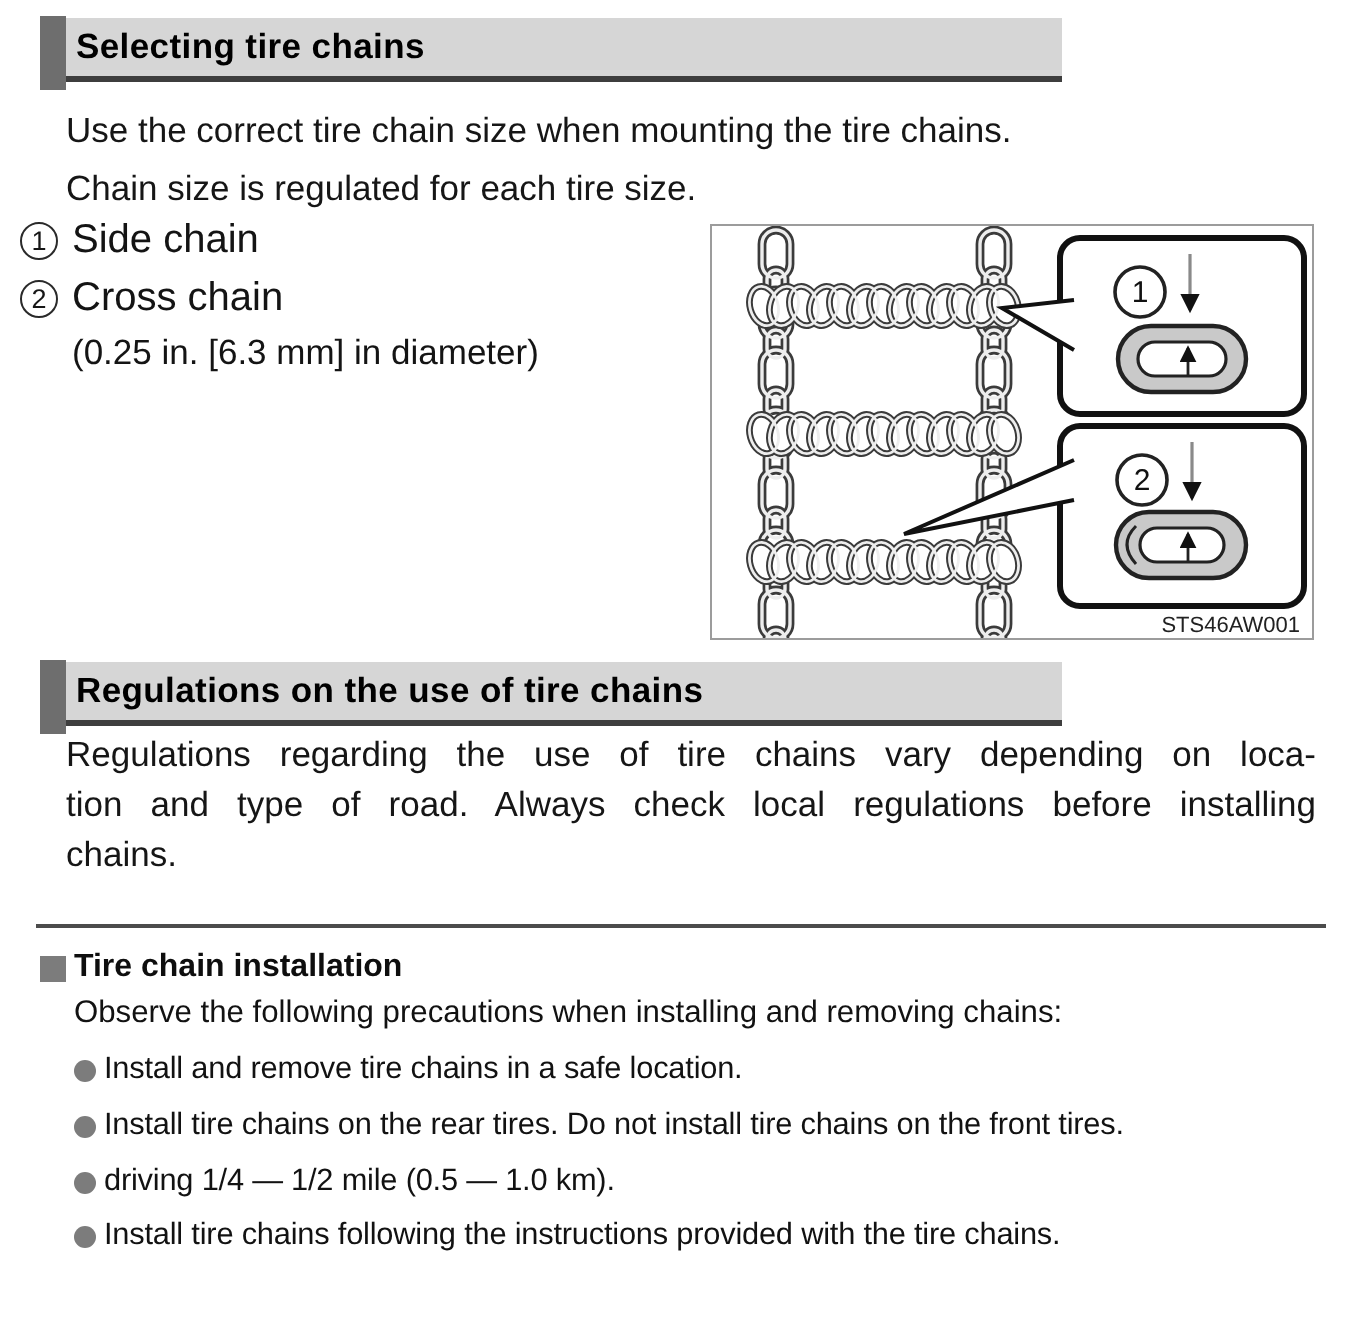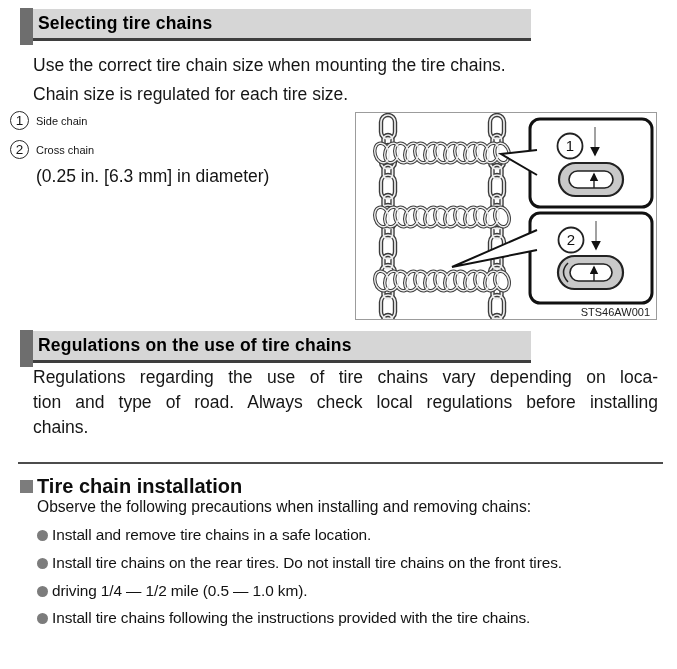--- a/index.html
+++ b/index.html
@@ -16,34 +16,34 @@
   
   .para{font-size:17.5px;line-height:28.5px;color:#161616;}
   .para2{line-height:25px;width:625px;}
   .jl{text-align:justify;text-align-last:justify;}
 
   
   .numlist .li-head{display:flex;align-items:center;gap:7px;height:27px;}
   .badge{width:19px;height:19px;min-width:19px;border:1.5px solid #2a2a2a;border-radius:50%;
          display:inline-flex;align-items:center;justify-content:center;
          font-size:13.5px;color:#161616;background:#fff;box-sizing:border-box;}
-  .li-label{font-size:11px;}
+  .li-label{font-size:20px;}
   .li-detail{font-size:17.5px;margin-left:26px;height:27px;line-height:26px;}
   .li{margin-bottom:2px;}
 
   
   .figure{left:355px;top:112px;width:302px;height:208px;border:1px solid #9c9c9c;
           box-sizing:border-box;background:#fff;}
 
   
   .divider{left:18px;top:462px;width:645px;height:0;border-top:2px solid #4c4c4c;}
 
   
   .prec-title{left:20px;top:475px;display:flex;align-items:center;gap:4px;
-              font-size:20px;font-weight:700;color:#0e0e0e;}
+              font-size:16px;font-weight:700;color:#0e0e0e;}
   .sq{width:13px;height:13px;background:#7c7c7c;}
   .intro{left:37px;top:498px;font-size:15.6px;color:#121212;}
   .bullets{left:37px;top:525px;width:634px;}
   .bullet{position:relative;padding-left:15px;margin-bottom:7px;
           font-size:15.4px;line-height:20.8px;letter-spacing:-0.1px;color:#121212;}
   .bullet .dot{position:absolute;left:0;top:5px;width:11px;height:11px;border-radius:50%;background:#7c7c7c;}
   .bline{white-space:nowrap;}
   .bline:empty{display:none;}
 
   svg text{font-family:"Liberation Sans",sans-serif;}

